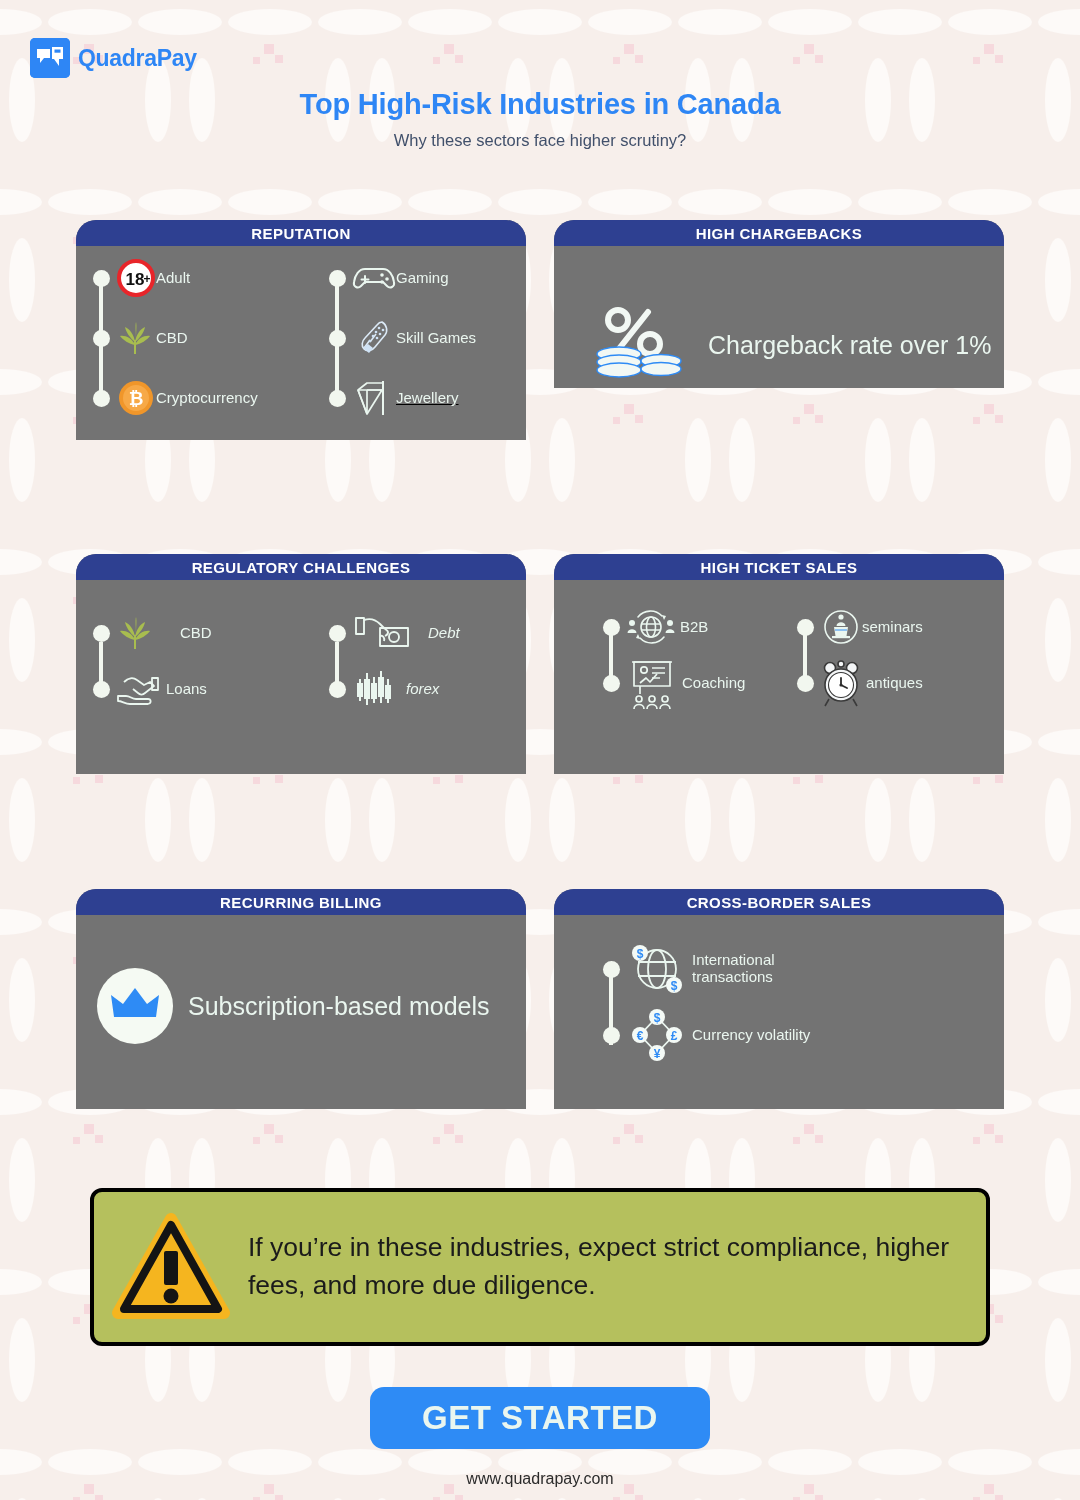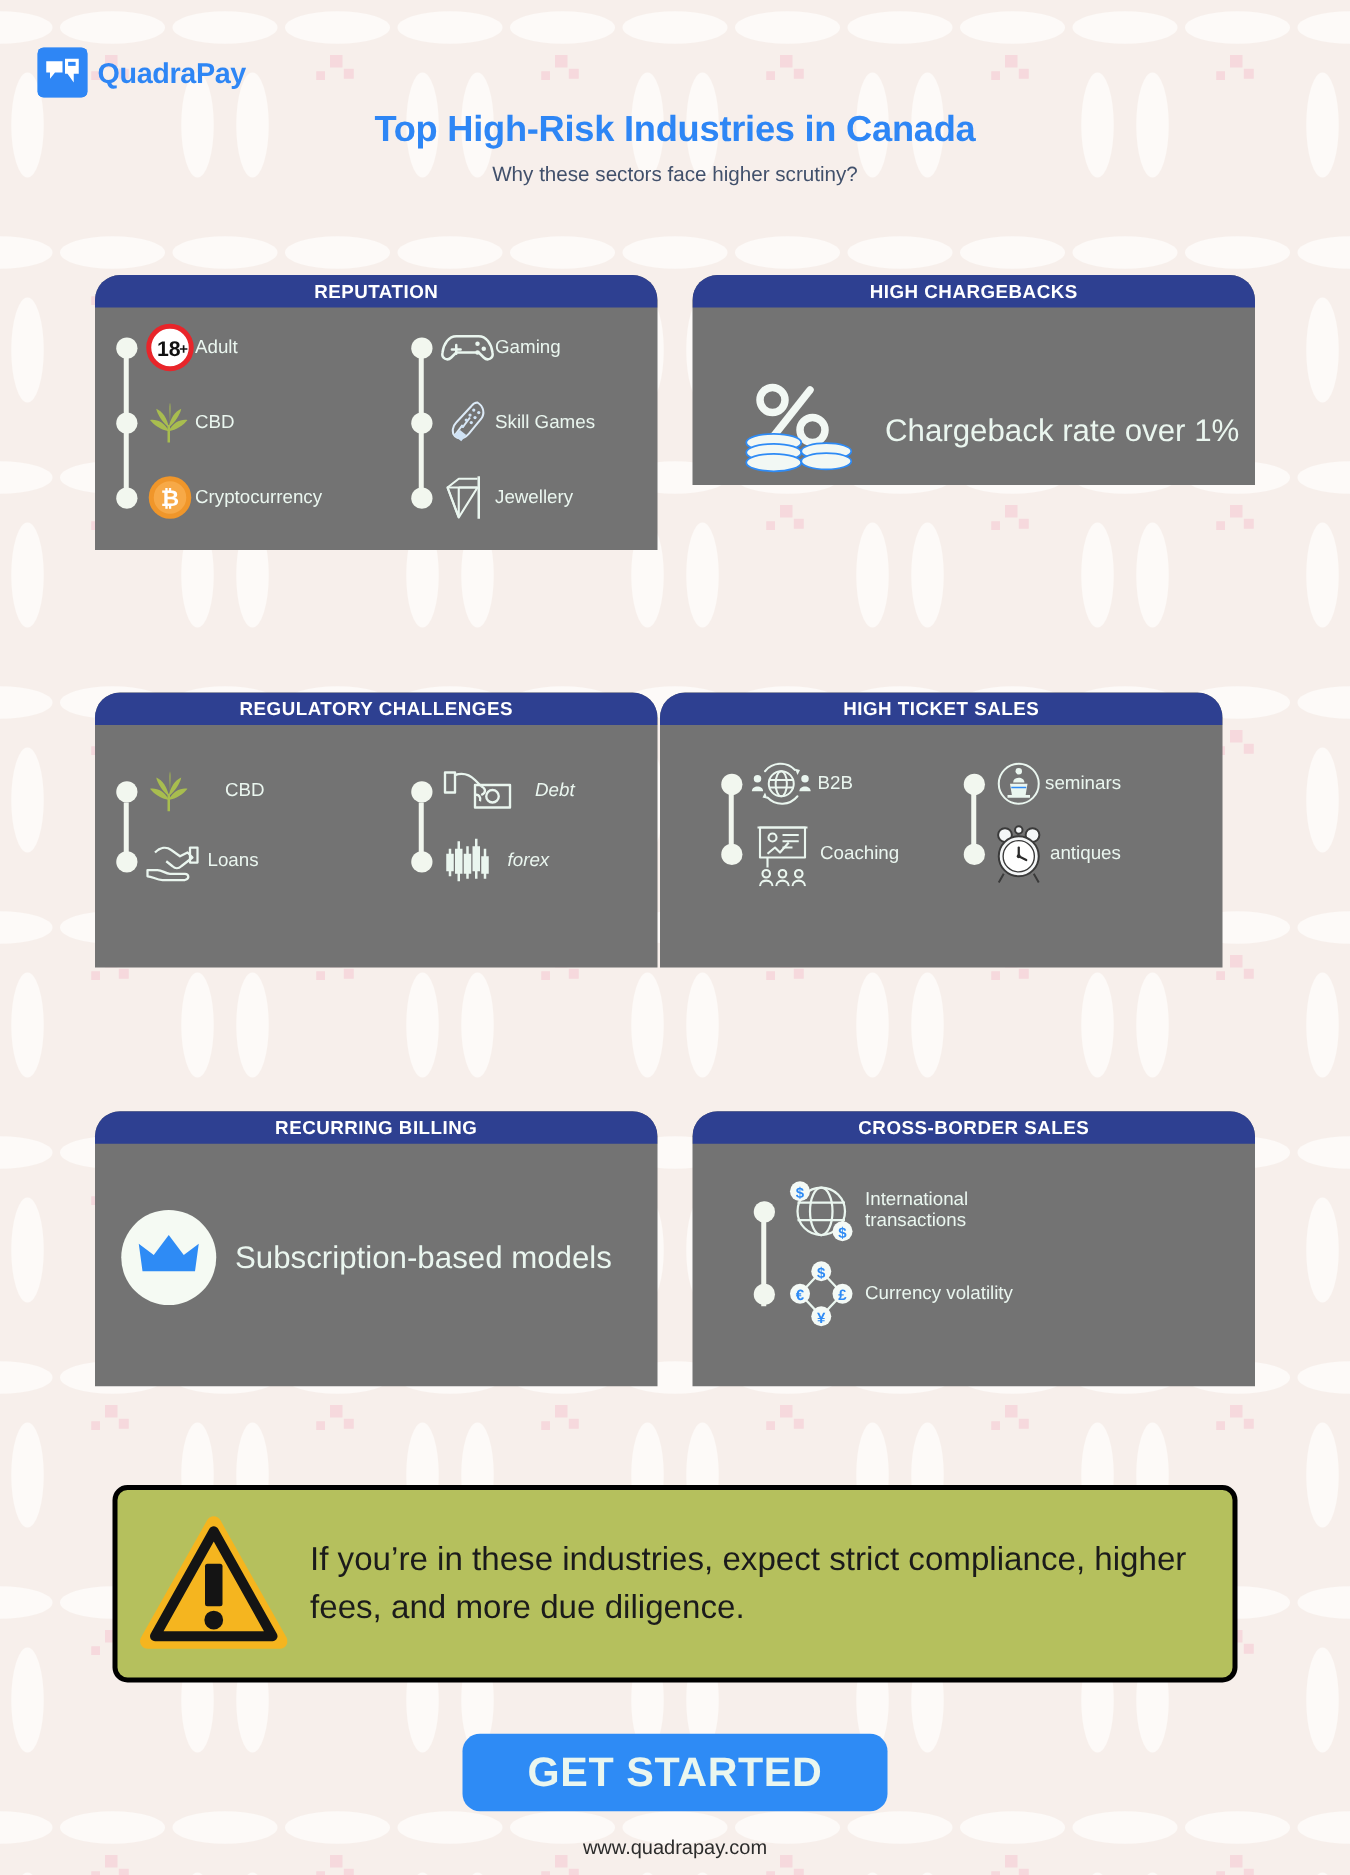--- a/index.html
+++ b/index.html
@@ -319,21 +319,21 @@
                 <circle cx="21" cy="18" r="1.3"></circle>
                   <circle cx="25" cy="20" r="1.3"></circle>
                 <circle cx="18" cy="23" r="1.3"></circle>
               </g>
               <path d="M11 30 l6 5 l4 -5 l-5 -4 z" fill="#cfe2f5"></path>
             </svg>
           </div>
           <span class="item-label">Skill Games</span>
         </div>
 
-        <div class="bullet-row" style="height:28px;">
+        <div class="bullet-row" style="height:28px;text-decoration:underline;">
           <div class="dot-rail">
               <div class="dot"></div>
             </div>
           <div class="icon-slot" style="margin-left:4px;">
             <svg width="44" height="42" viewBox="0 0 44 42">
               <g fill="none" stroke="#eaf6ef" stroke-width="1.7" stroke-linejoin="round">
                 <path d="M6 13 h24 l-15 24 z"></path>
                 <path d="M6 13 l9 -7 h15"></path>
                 <path d="M15 37 l0 -24 M15 13 l15 0 M6 13 l9 24"></path>
               </g>
@@ -459,21 +459,21 @@
                 <rect x="31" y="16" width="6" height="14"></rect>
               </g>
             </svg>
           </div>
           <span class="item-label" style="margin-left:8px;">forex</span>
         </div>
       </div>
     </div>
   </div>
 
-  <div class="card" style="left:528px; top:554px; width:450px; height:220px;">
+  <div class="card" style="left:554px; top:554px; width:450px; height:220px;">
     <div class="card-header">HIGH TICKET SALES</div>
     <div class="card-body">
 
       <div class="col" style="left:46px; top:32px; gap:26px;">
         <div class="rail-line" style="top:22px; height:52px;"></div>
 
         <div class="bullet-row" style="height:30px;">
           <div class="dot-rail">
               <div class="dot"></div>
             </div>

